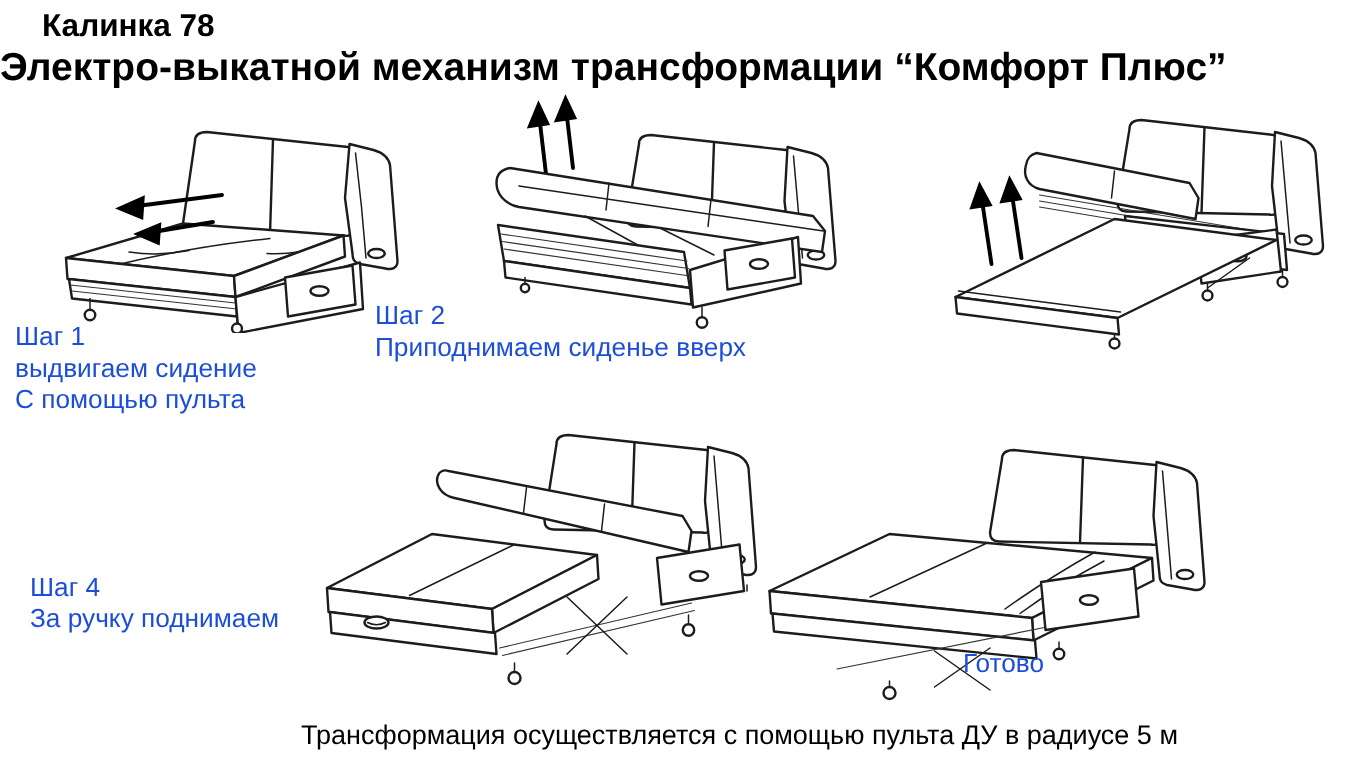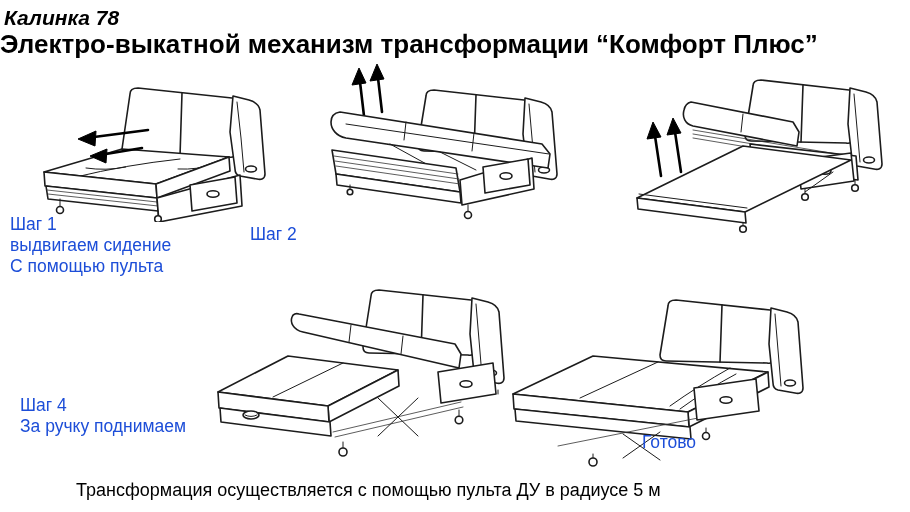--- a/index.html
+++ b/index.html
@@ -3,37 +3,37 @@
 <meta charset="utf-8">
 <style>
   html,body{margin:0;padding:0;}
   body{
     width:910px;height:512px;background:#ffffff;overflow:hidden;
     font-family:"Liberation Sans","DejaVu Sans",sans-serif;color:#000;
     position:relative;
   }
   .page{position:absolute;inset:0;}
   .title{
-    position:absolute;left:4px;top:6px;
-    font-size:21px;font-weight:bold;letter-spacing:0;font-style:italic;
+    position:absolute;left:28px;top:6px;
+    font-size:21px;font-weight:bold;letter-spacing:0;
   }
   .subtitle{
     position:absolute;left:0;top:29px;width:890px;
     font-size:26px;font-weight:bold;white-space:nowrap;
   }
   .fig{position:absolute;}
   .fig svg{display:block;width:100%;height:100%;}
   .caption{
     position:absolute;text-align:left;
     font-size:17.5px;line-height:21px;color:#1d4ed8;
   }
   .footer{
     position:absolute;left:0;top:480px;width:910px;
     box-sizing:border-box;padding-left:76px;
-    text-align:left;font-size:18px;
+    text-align:center;font-size:18px;
   }
   
   .ln path,.ln line,.ln ellipse,.ln circle{
     stroke:#1c1c1c;stroke-width:1.6;fill:#fff;
     stroke-linejoin:round;stroke-linecap:round;
   }
   .ln .nf{fill:none;}
   .ln .thin{stroke-width:1;fill:none;}
   .ln .hair{stroke-width:0.8;fill:none;stroke:#333;}
   .ln .arrowline{stroke-width:2.6;fill:none;stroke:#000;}
@@ -271,26 +271,27 @@
       </g>
     </svg>
   </div>
 
   <div class="caption" style="left:10px;top:214px;width:190px;">
     <div>Шаг 1</div>
     <div>выдвигаем сидение</div>
     <div>С помощью пульта</div>
   </div>
 
-  <div class="caption" style="left:250px;top:224px;width:280px;">
+  <div class="caption" style="left:250px;top:200px;width:280px;">
     <div>Шаг 2</div>
-  </div>
-
-
-  <div class="caption" style="left:20px;top:395px;width:255px;">
+    <div>Приподнимаем сиденье вверх</div>
+  </div>
+
+
+  <div class="caption" style="left:20px;top:381px;width:255px;">
     <div>Шаг 4</div>
     <div>За ручку поднимаем</div>
   </div>
 
   <div class="caption" style="left:642px;top:432px;width:160px;">
     <div>Готово</div>
   </div>
 
   <div class="footer">Трансформация осуществляется с помощью пульта ДУ в радиусе 5 м</div>
 

